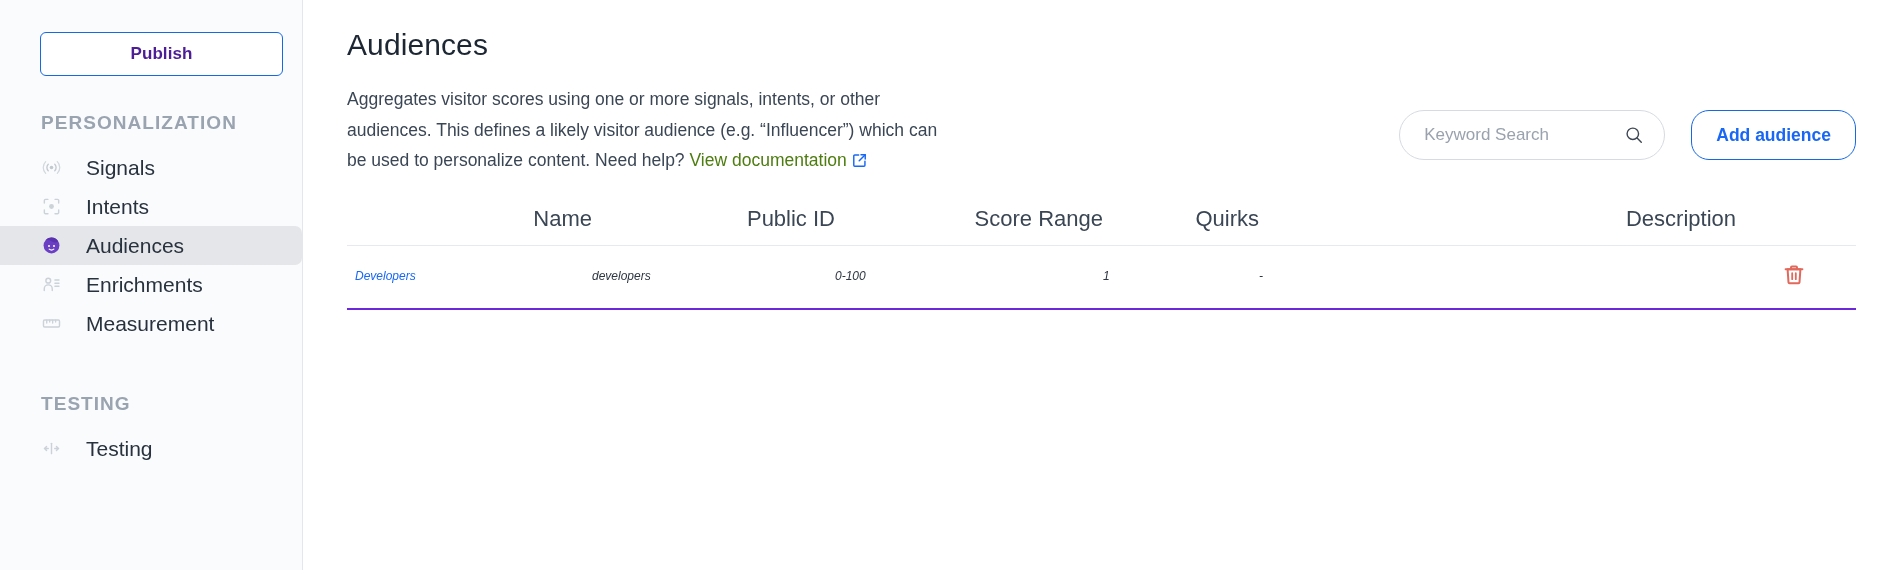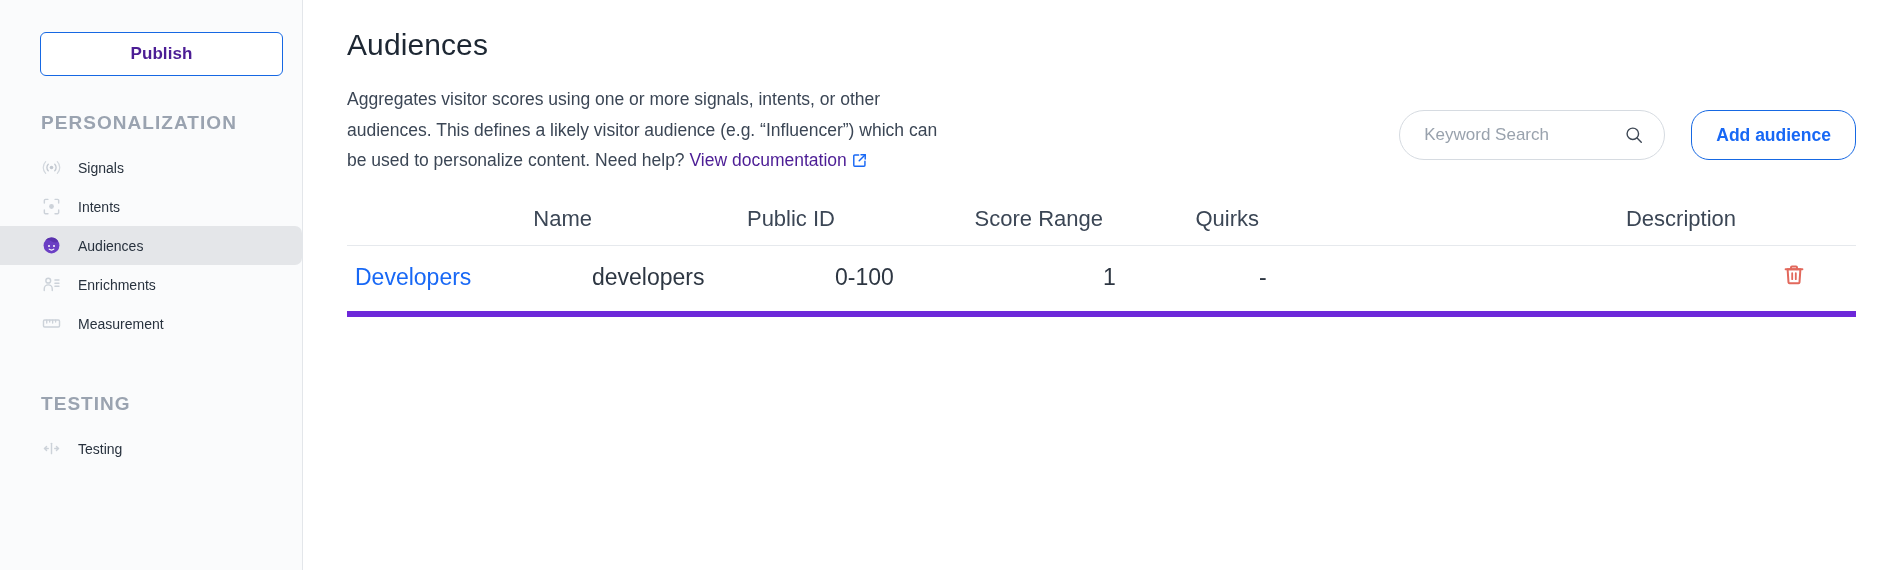--- a/index.html
+++ b/index.html
@@ -62,24 +62,24 @@
     user-select: none;
   }
   .nav-section-label.testing-label { margin-top: 50px; }
 
   .nav-item {
     display: flex;
     align-items: center;
     height: 39px;
     padding-left: 41px;
     margin-right: 0;
-    gap: 16px;
+    gap: 24px;
     cursor: pointer;
     color: #28323e;
-    font-size: 14px;
+    font-size: 21px;
     border-radius: 0 7px 7px 0;
   }
   .nav-item.active {
     background: #e4e6e9;
   }
   .nav-item .nav-icon {
     width: 21px; height: 21px;
     display: flex; align-items: center; justify-content: center;
     flex: 0 0 21px;
   }
@@ -110,21 +110,21 @@
   }
 
   .desc {
     font-size: 17.5px;
     line-height: 30.5px;
     color: #3b4655;
     max-width: 600px;
     margin: 0;
   }
   .desc .doc-link {
-    color: #4c1d95;
+    color: #4d7c0f;
     text-decoration: none;
     cursor: pointer;
     white-space: nowrap;
   }
   .ext-icon {
     display: inline-block;
     vertical-align: -2px;
     margin-left: 5px;
   }
 
@@ -186,25 +186,26 @@
   }
   .table th {
     text-align: right;
     font-size: 22px;
     font-weight: 400;
     color: #3b4655;
     padding: 0 0 13px 0;
     border-bottom: 1px solid #e6e9ed;
   }
   .table td {
-    font-size: 23px;
+    font-size: 12px;
     color: #2d3642;
     padding: 17px 0 18px 0;
-    border-bottom: 6px solid #6d28d9;
+    border-bottom: 2px solid #6d28d9;
     vertical-align: middle;
+    font-style: italic;
   }
   .col-name { width: 245px; padding-left: 8px !important; }
   .col-pid { width: 243px; }
   .col-score { width: 268px; }
   .col-inputs { width: 156px; }
   .col-desc { width: auto; }
   .col-actions { width: 120px; }
 
   .row-link {
     color: #1868f5;

